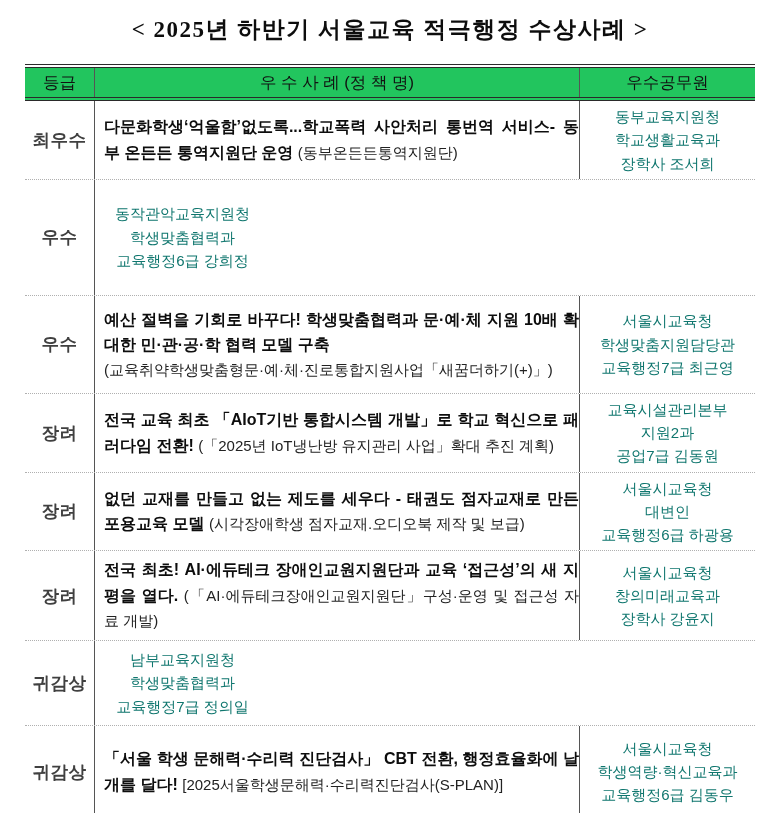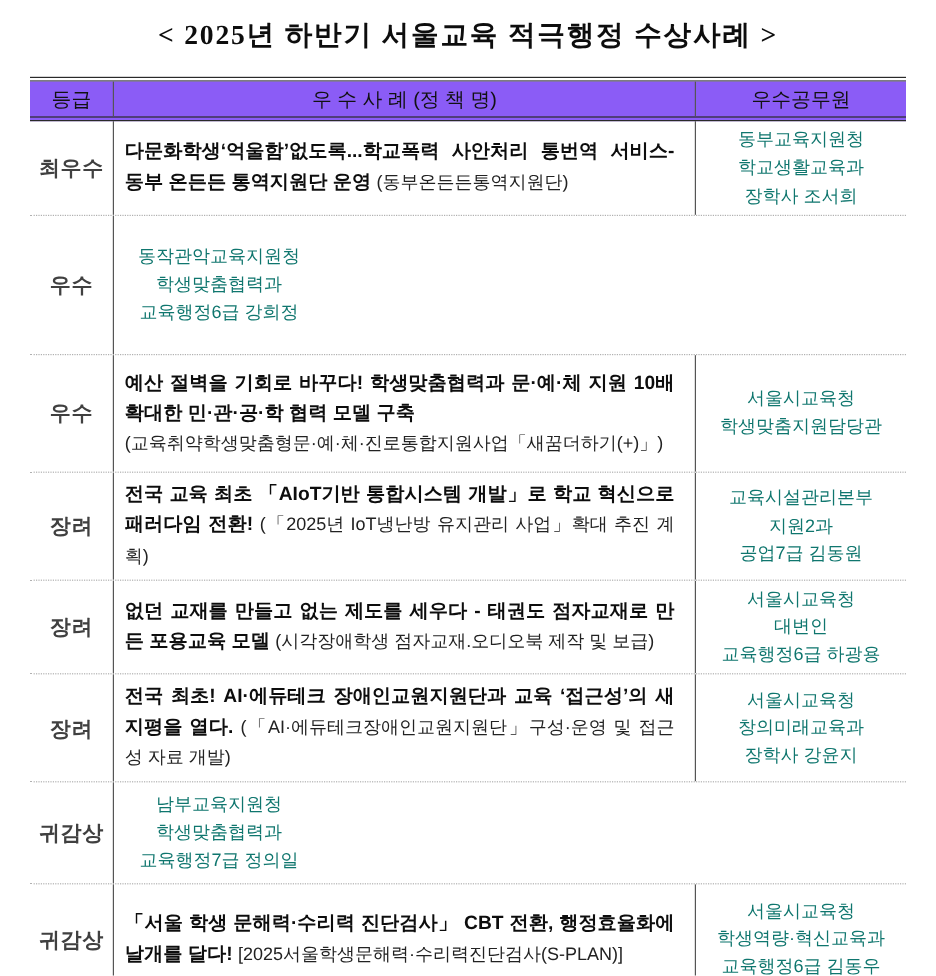--- a/index.html
+++ b/index.html
@@ -26,21 +26,21 @@
   .table {
     position: absolute;
     left: 25px; top: 64px;
     width: 730px;
     border-top: 4px double #2a2a2a;
     border-bottom: 3px solid #0d0d0d;
   }
 
   .thead {
     display: flex;
-    background: #8b5cf6;
+    background: #22c55e;
     border-bottom: 4px double #2a2a2a;
     height: 33px;
     text-align: right;
   }
   .th {
     display: flex; align-items: center; justify-content: center;
     font-size: 16.5px;
     color: #111;
   }
 
@@ -61,21 +61,21 @@
   }
   .grade {
     font-weight: bold;
     font-size: 17.5px;
     color: #404040;
     letter-spacing: 0.5px;
   }
 
   .td.col-case {
     align-items: center;
-    padding: 6px 17px 6px 9px;
+    padding: 6px 0 6px 9px;
   }
   .case-text {
     font-size: 16px;
     line-height: 1.6;
     text-align: justify;
     width: 100%;
   }
   .seg.bold { font-weight: bold; color: #0d0d0d; }
   .seg.normal { font-weight: normal; font-size: 15px; color: #222; }
   .seg.block { display: block; }
@@ -142,20 +142,21 @@
         <div class="tr row-3">
           <div class="td col-grade">
             <span class="grade">우수</span>
           </div>
           <div class="td col-case">
             <p class="case-text"><span class="seg bold">예산 절벽을 기회로 바꾸다! 학생맞춤협력과 문·예·체 지원 10배 확대한 민·관·공·학 협력 모델 구축</span><span class="seg normal block">(교육취약학생맞춤형문·예·체·진로통합지원사업「새꿈더하기(+)」)</span></p>
           </div>
           <div class="td col-officer">
             <div class="officer-line">서울시교육청</div>
             <div class="officer-line">학생맞춤지원담당관</div>
+            <div class="officer-line">교육행정7급 최근영</div>
           </div>
         </div>
         <div class="tr row-4">
           <div class="td col-grade">
             <span class="grade">장려</span>
           </div>
           <div class="td col-case">
             <p class="case-text"><span class="seg bold">전국 교육 최초 「AIoT기반 통합시스템 개발」로 학교 혁신으로 패러다임 전환!</span> <span class="seg normal">(「2025년 IoT냉난방 유지관리 사업」확대 추진 계획)</span></p>
           </div>
           <div class="td col-officer">

